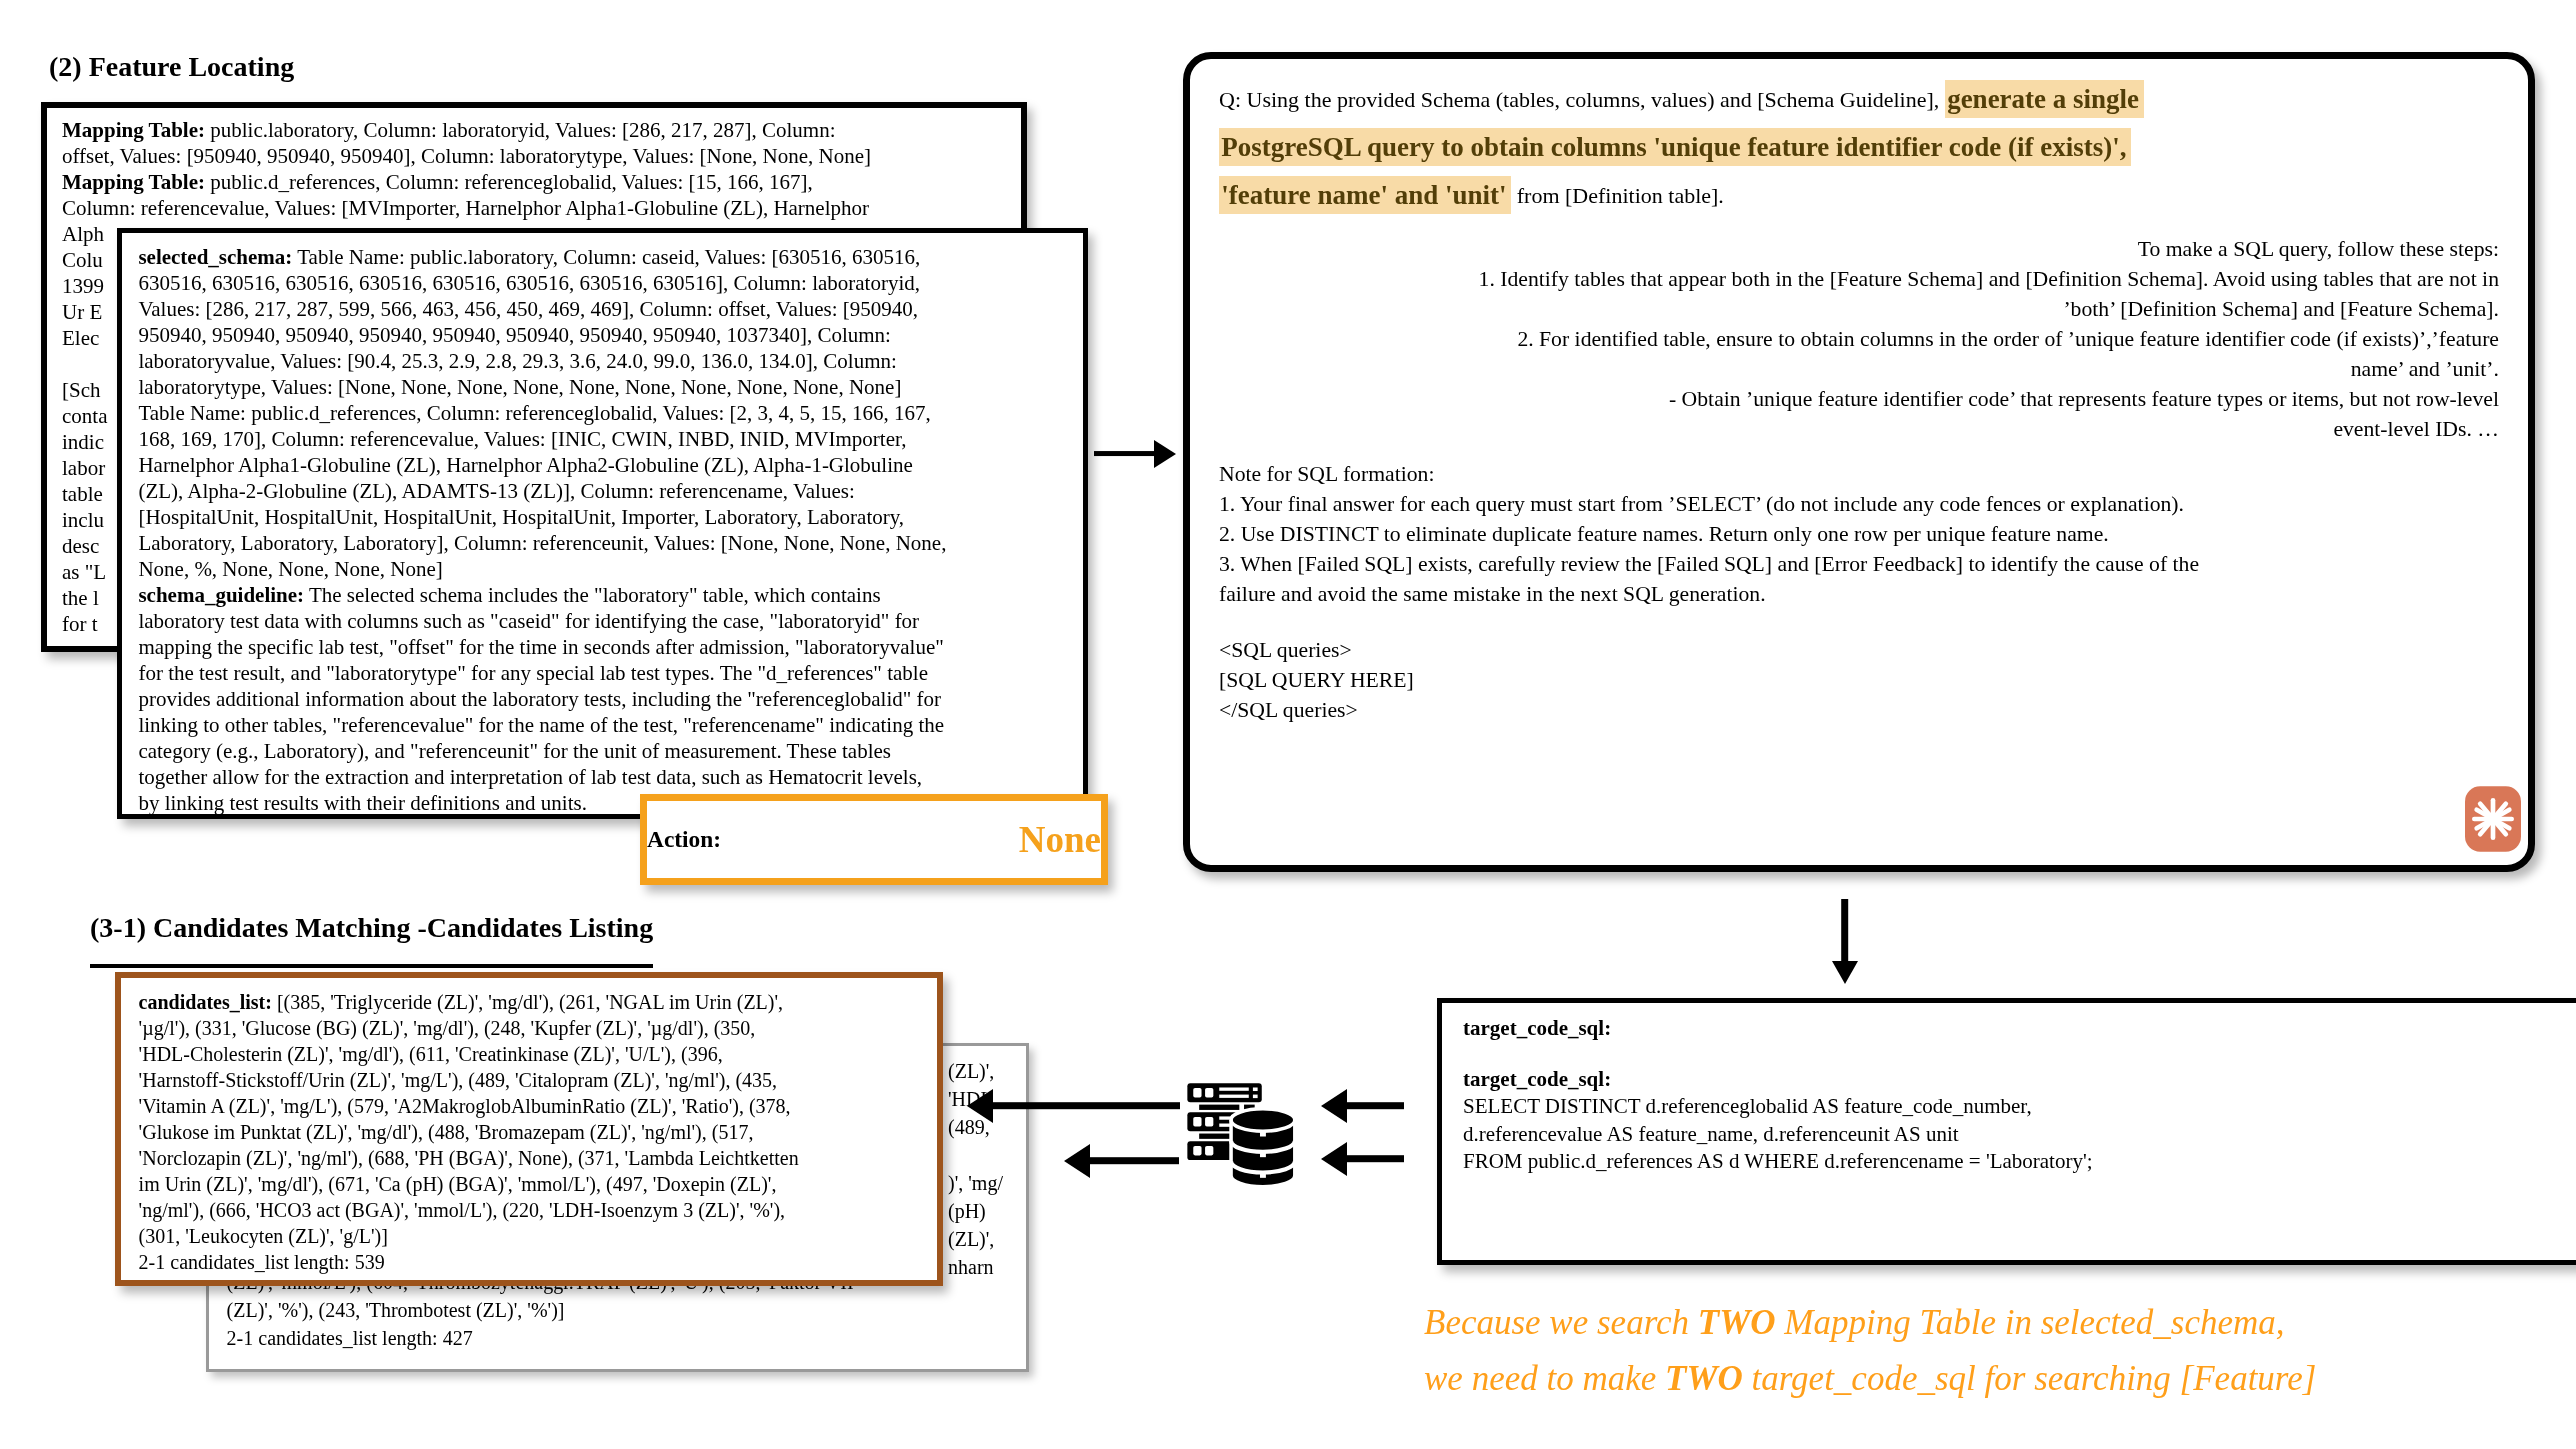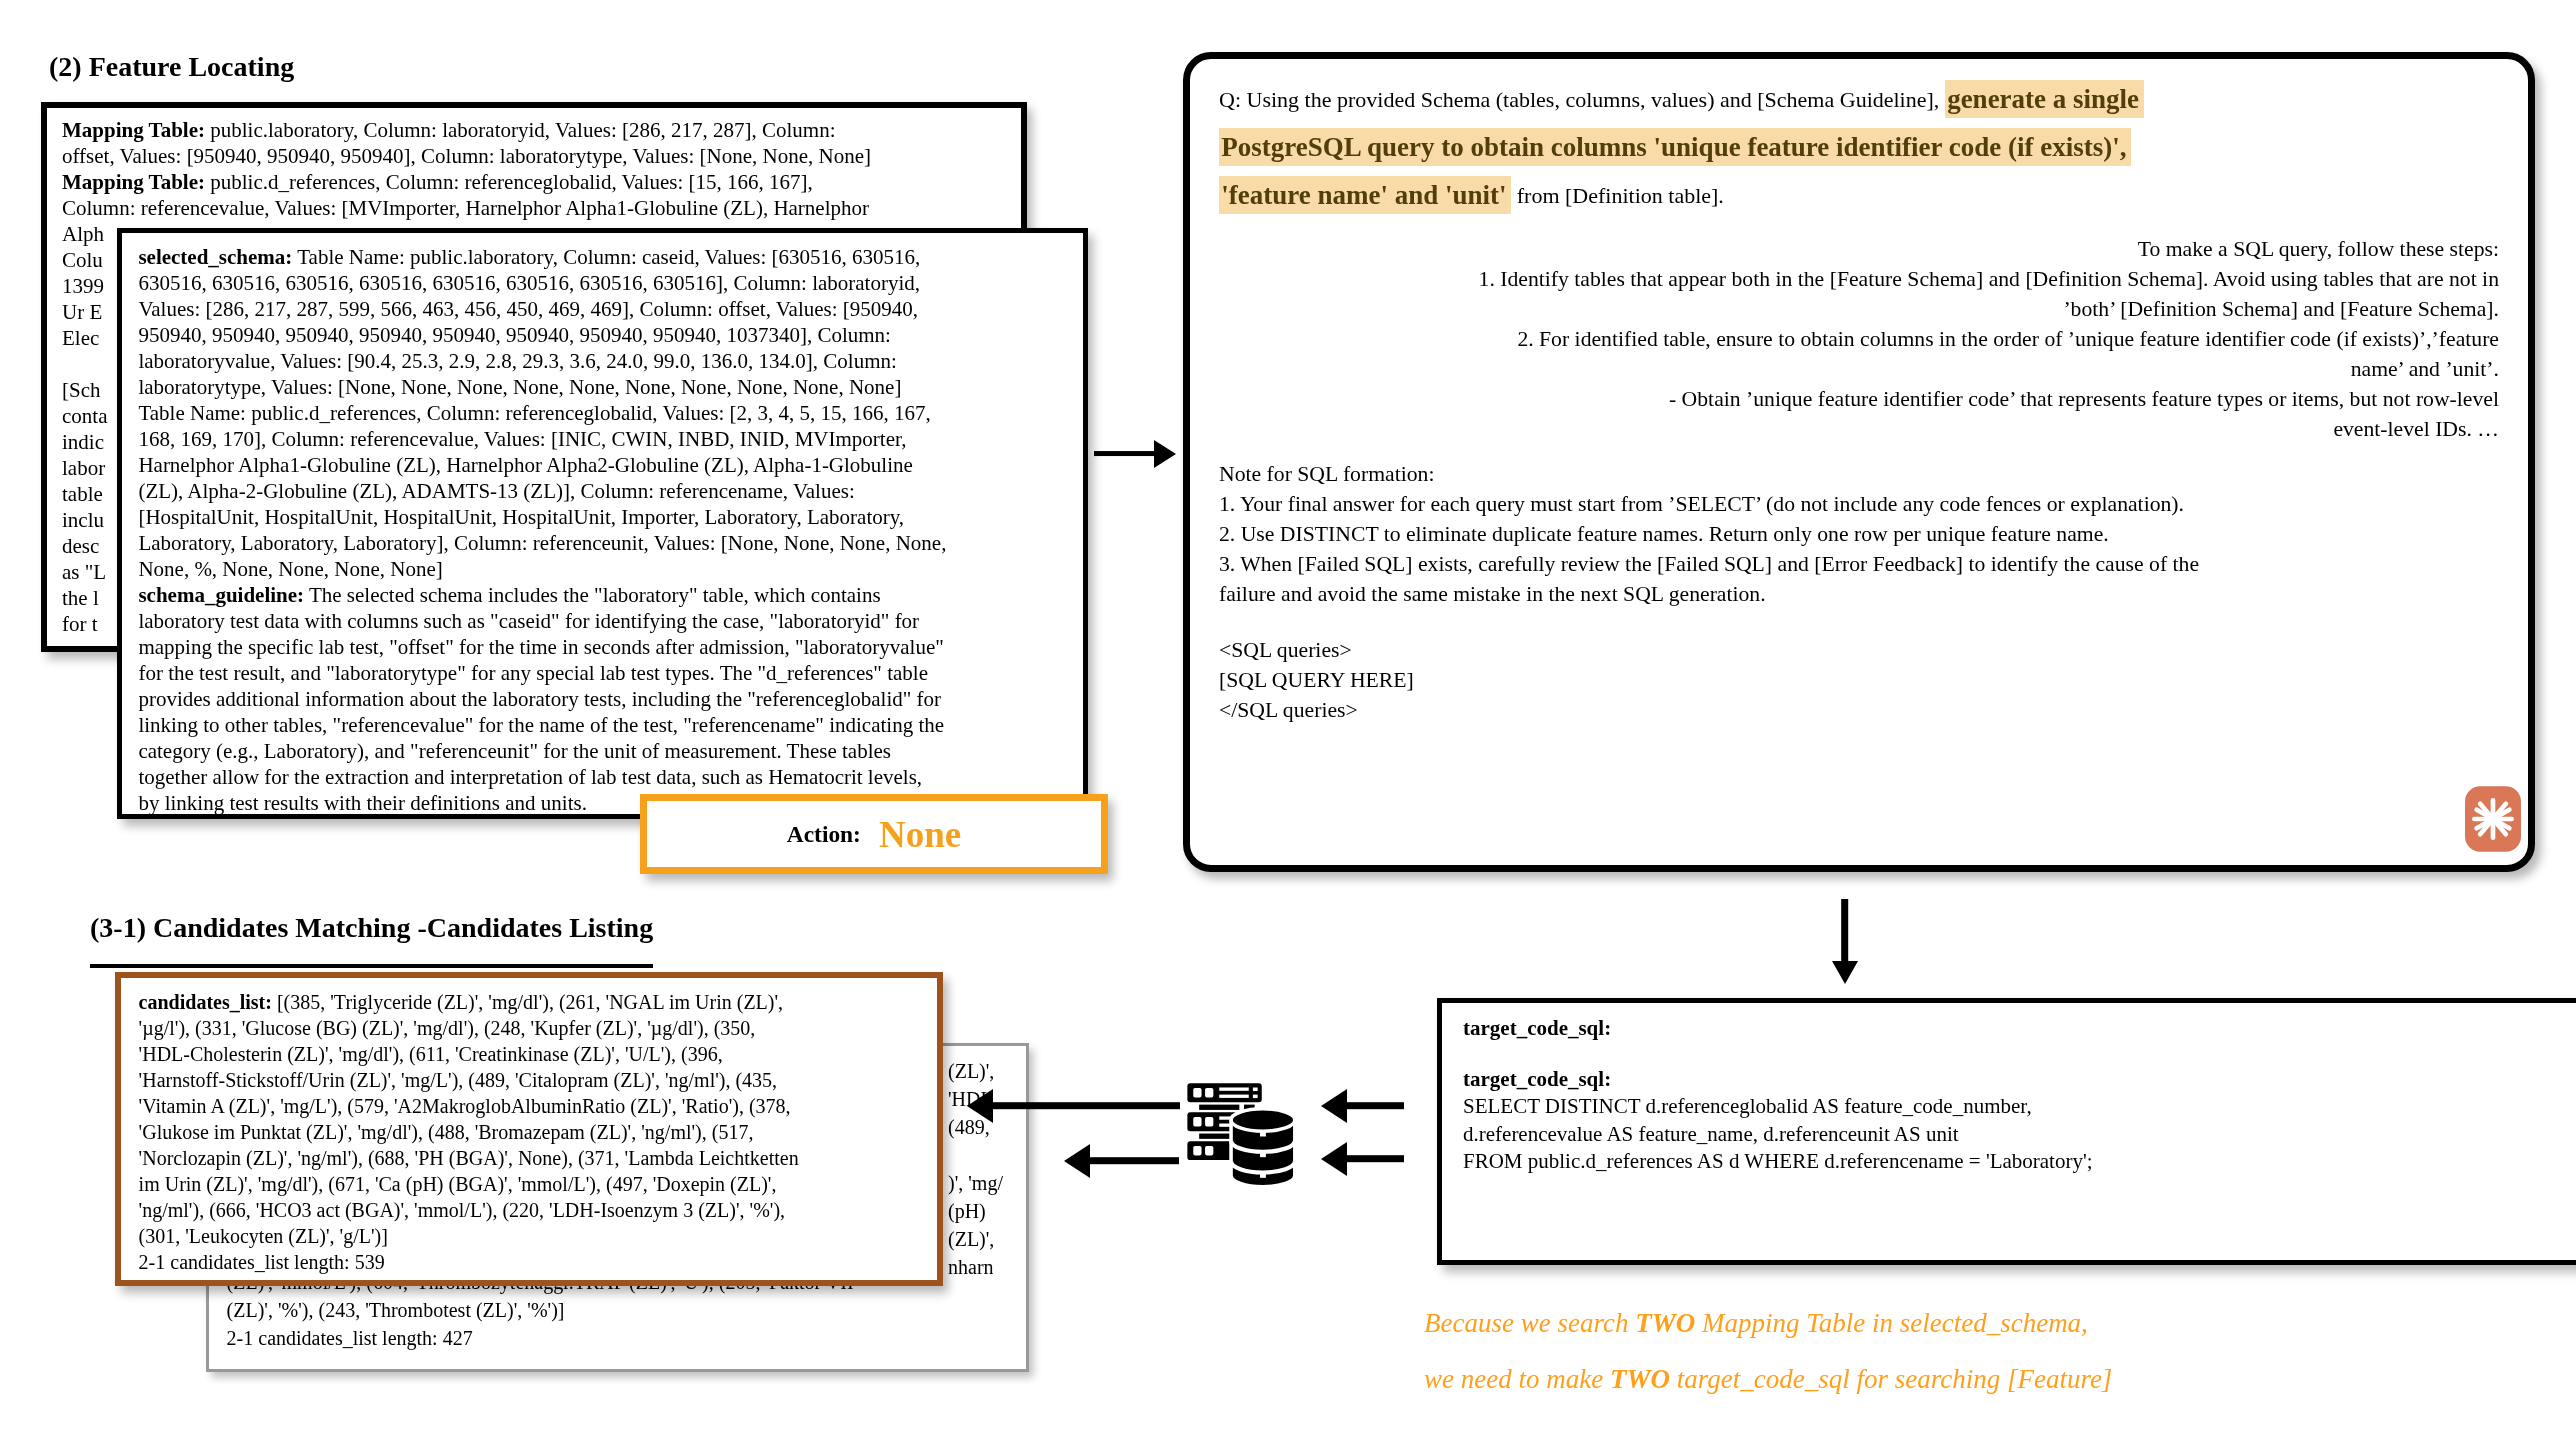--- a/index.html
+++ b/index.html
@@ -10,22 +10,22 @@
   .tb{margin:0;white-space:pre-line;}
   .sec-title{position:absolute;font-weight:700;font-size:28px;line-height:34px;
              border-bottom:4.1px solid #000;padding-bottom:19px;}
 
   
   .mapping-box{left:41px;top:102px;width:986px;height:550px;border-width:6.4px;
                padding:9.4px 15px;font-size:21px;line-height:26px;z-index:1;box-sizing:border-box;}
   .schema-box{left:117px;top:228px;width:971px;height:591px;border-width:5.3px;
               padding:10.5px 16.4px;font-size:21px;line-height:26px;z-index:2;box-sizing:border-box;}
   .fragments{white-space:pre;overflow:hidden;}
-  .action-box{left:640px;top:794px;width:468px;height:80px;border-width:7px;
-              border-color:var(--accent);display:flex;align-items:center;justify-content:center;
+  .action-box{left:640px;top:794px;width:468px;height:91px;border-width:7px;
+              border-color:var(--accent);display:flex;align-items:center;justify-content:space-between;
               gap:18px;z-index:3;box-sizing:border-box;}
   .action-label{font-weight:700;font-size:23.4px;}
   .action-value{font-size:37px;font-weight:600;color:var(--accent);line-height:1;}
 
   
   .q-box{left:1183px;top:52px;width:1352px;height:820px;border-width:7px;border-radius:28px;
          padding:16.4px 29px;font-size:21.7px;line-height:30px;z-index:2;box-sizing:border-box;}
   .qpara{white-space:normal;font-size:22px;line-height:47px;}
   .hl{background:var(--hl-bg);color:var(--hl-text);font-weight:700;font-size:27px;
       padding:3.5px 4.7px 4.7px 2.3px;}
@@ -46,21 +46,21 @@
           z-index:2;box-sizing:border-box;}
 
   
   .target-box{left:1437px;top:998px;width:1248px;height:267px;border-width:5.3px;
               padding:11.7px 21px;font-size:21px;line-height:27.5px;z-index:2;box-sizing:border-box;}
   .sqlgroup b{display:block;}
   .sqlgroup.second{margin-top:23.4px;}
 
   
   .annotation{position:absolute;left:1424px;top:1295px;width:1142px;color:var(--ann);
-              font-style:italic;font-size:27px;line-height:56px;z-index:1;}
+              font-style:italic;font-size:35px;line-height:56px;z-index:1;}
   .annotation b{font-weight:700;}
 
   
   .harrow{position:absolute;z-index:4;}
   .harrow .shaft{position:absolute;top:50%;transform:translateY(-50%);height:7.6px;background:#000;}
   .harrow .head{position:absolute;top:50%;transform:translateY(-50%);width:0;height:0;}
   .harrow.left  .shaft{left:21px;right:0;}
   .harrow.left  .head{left:0;border-top:17px solid transparent;border-bottom:17px solid transparent;border-right:26px solid #000;}
   .harrow.right .shaft{right:21px;left:0;}
   .harrow.right .head{right:0;border-top:14px solid transparent;border-bottom:14px solid transparent;border-left:22px solid #000;}

